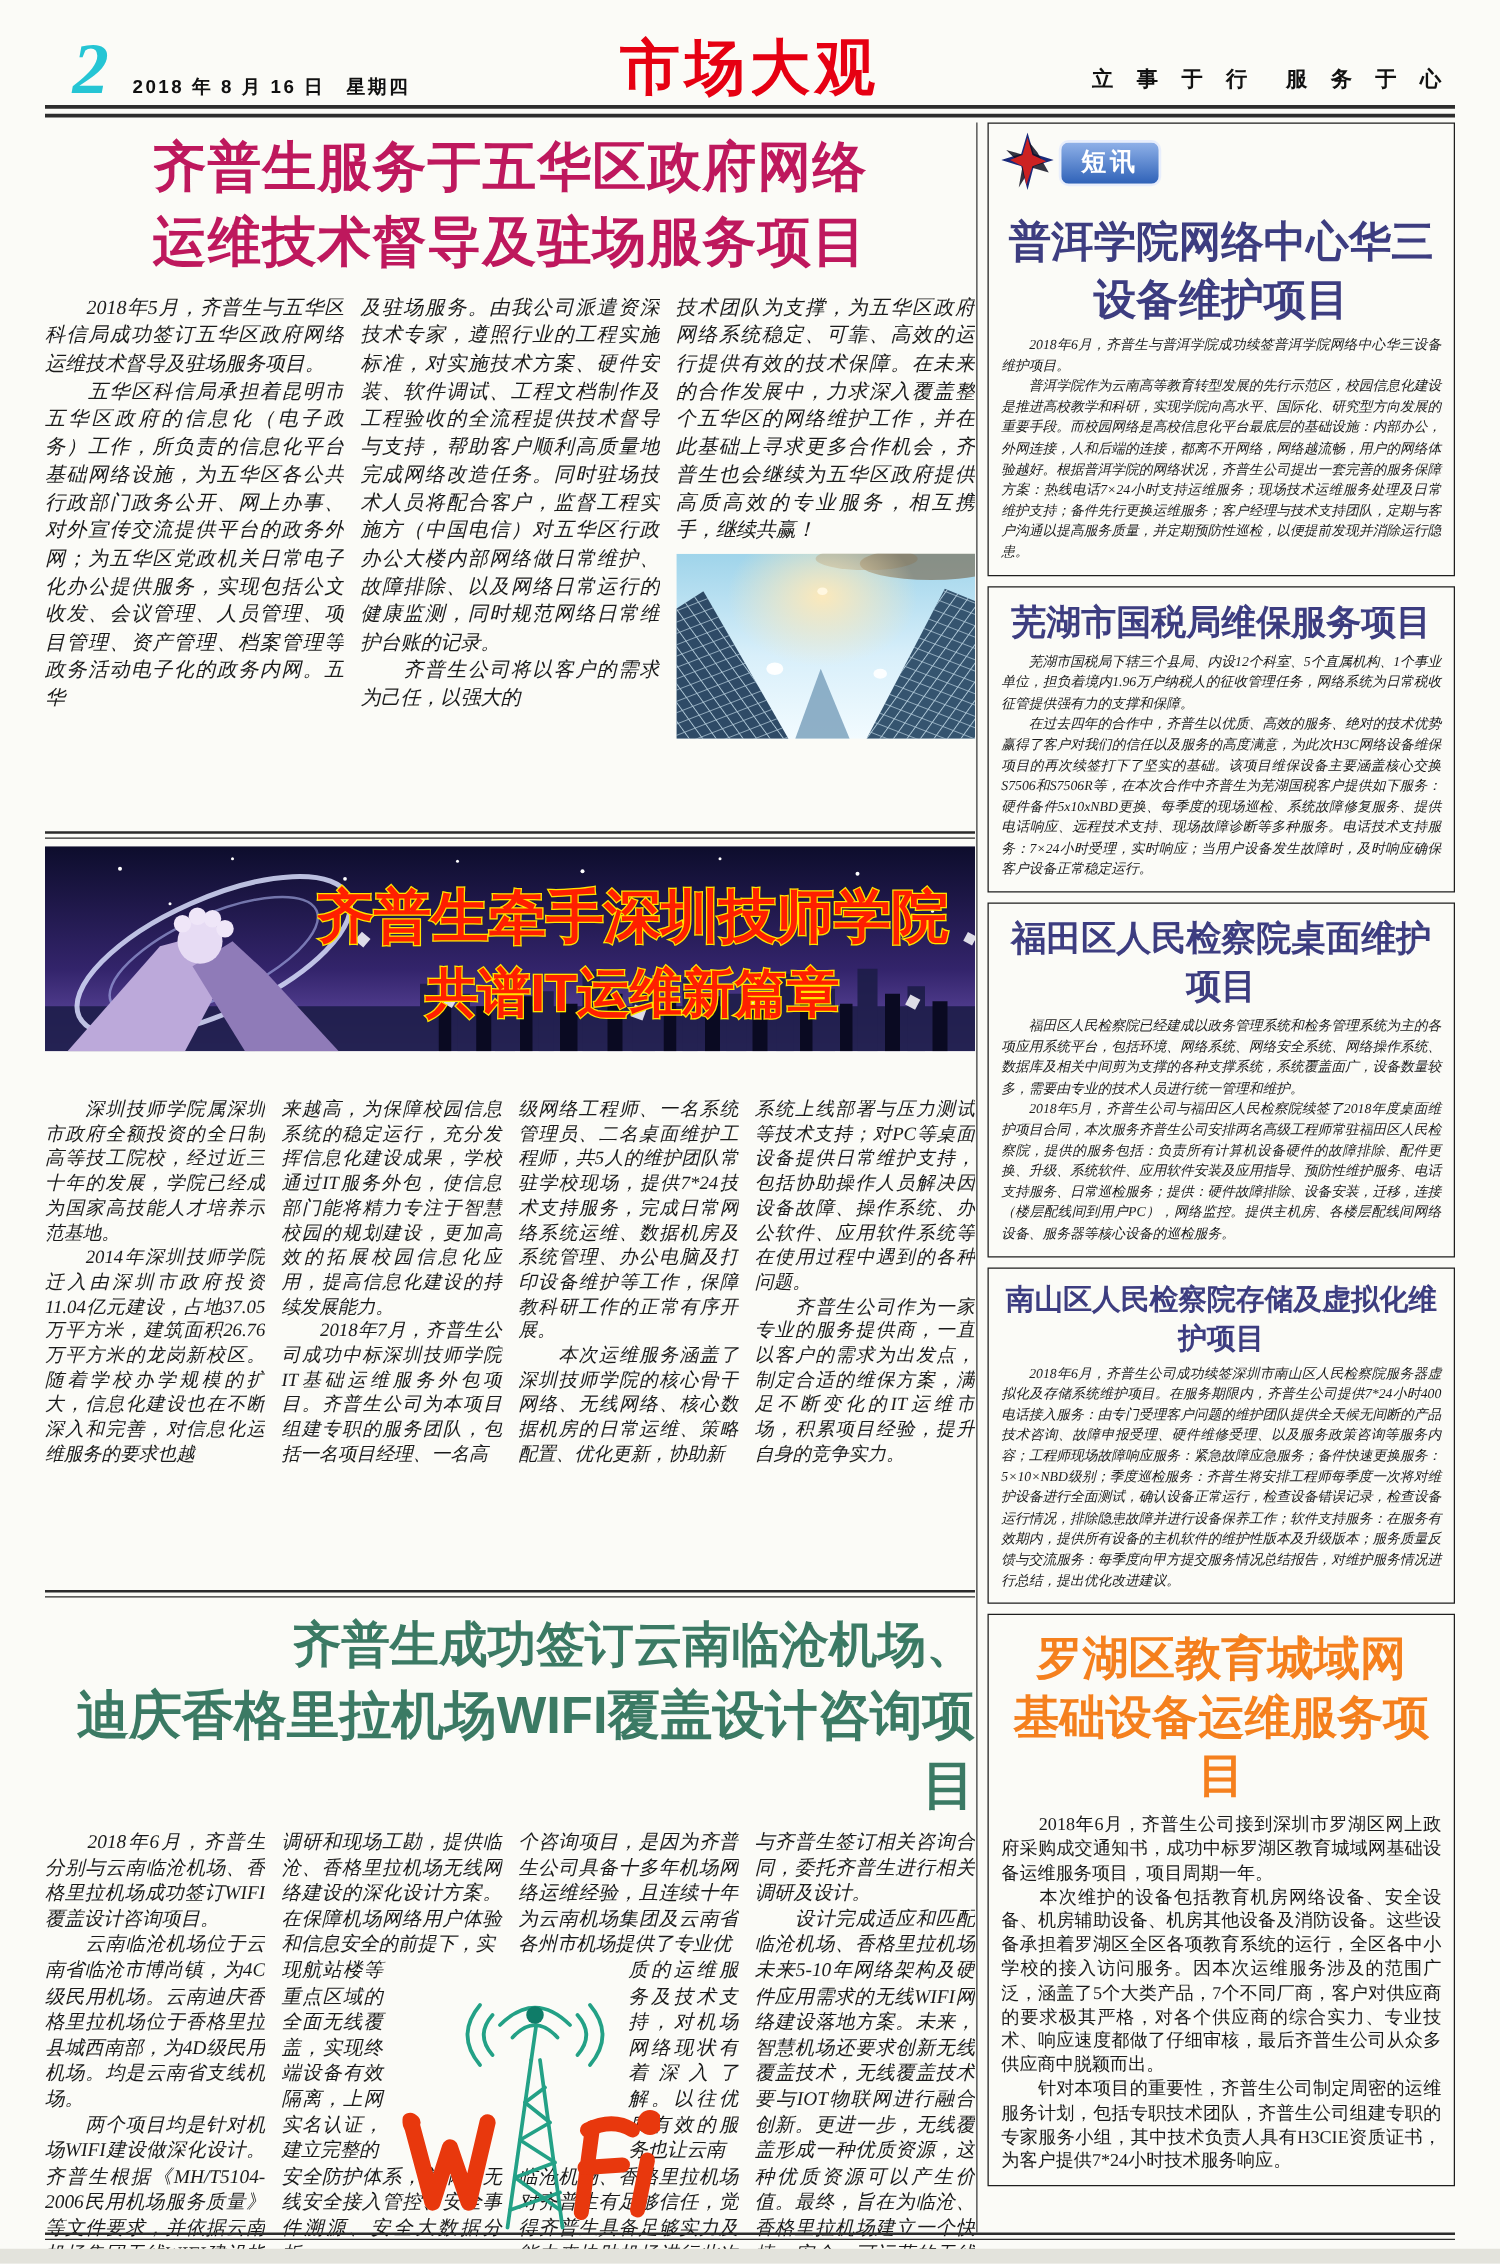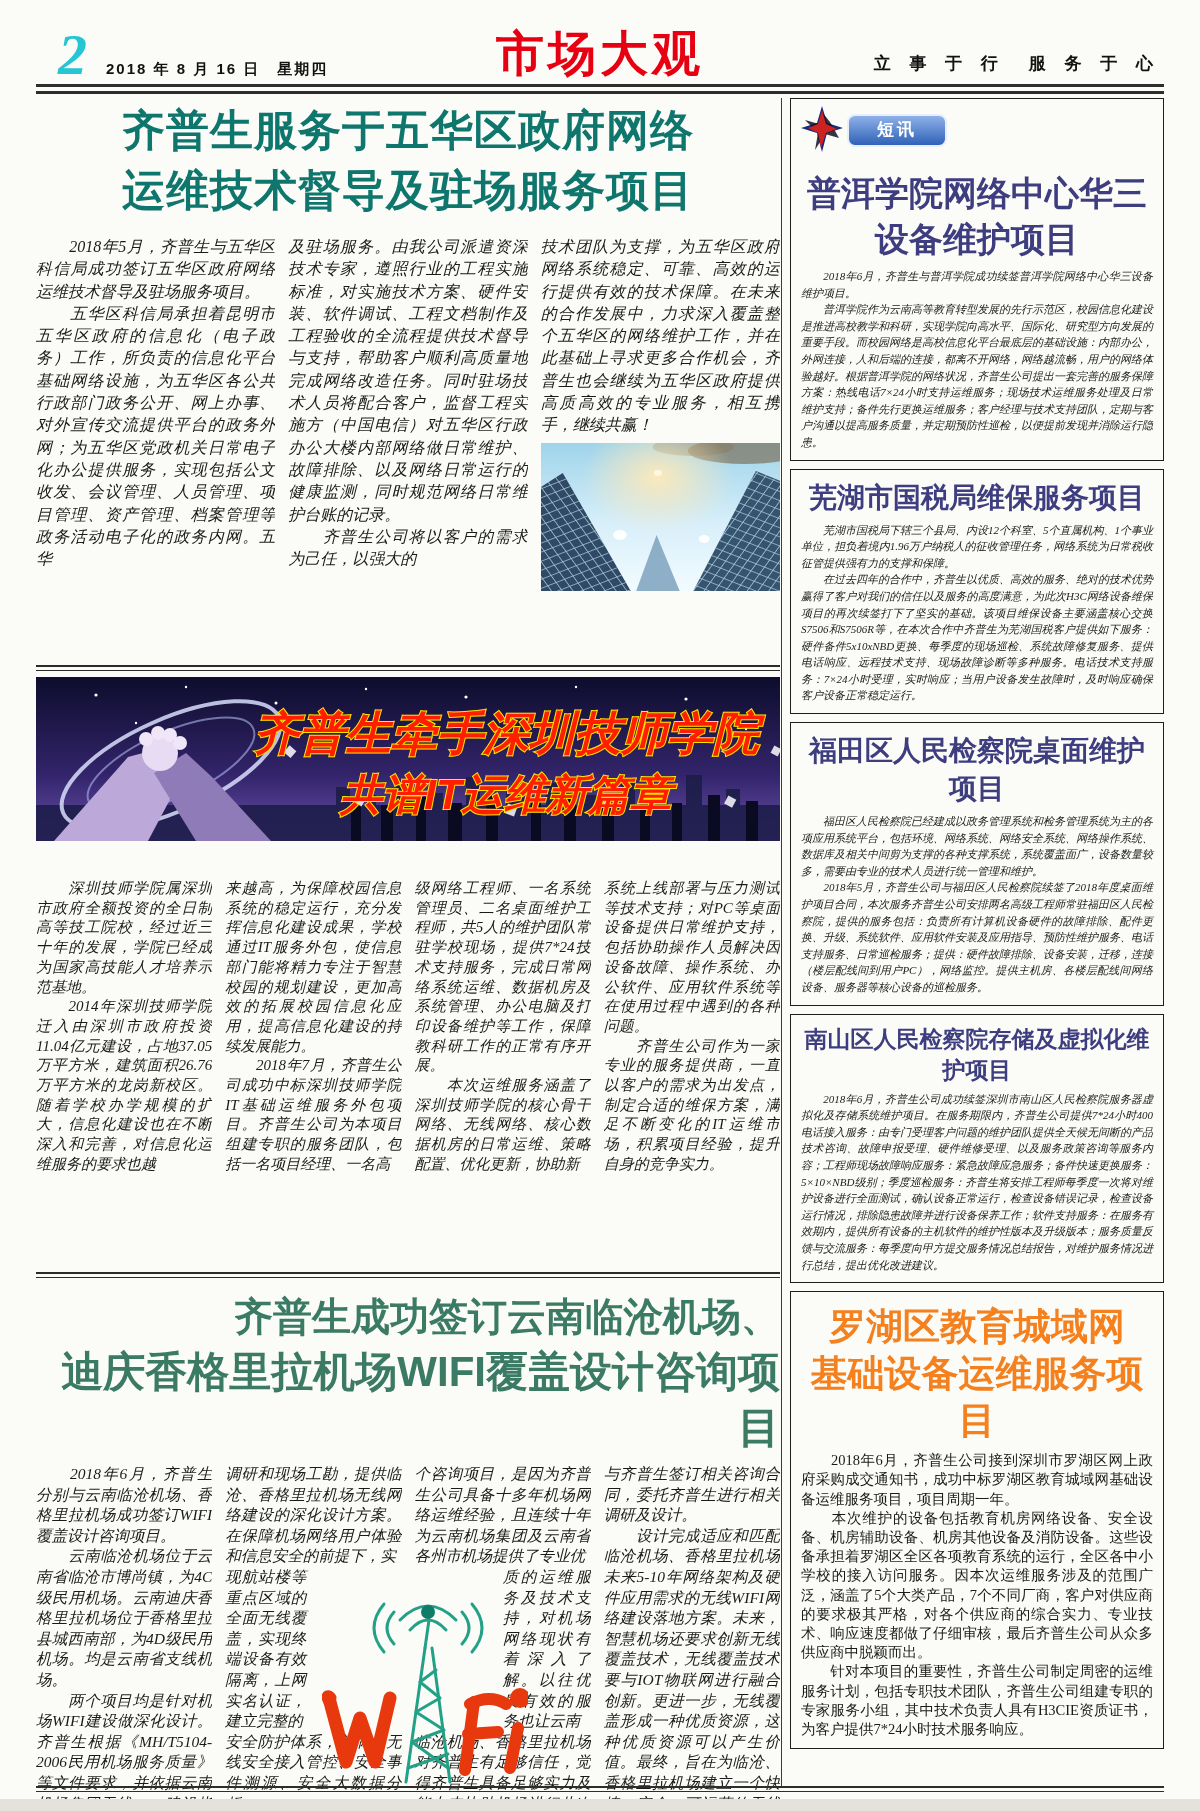--- a/index.html
+++ b/index.html
@@ -20,43 +20,43 @@
   #vdivider{left:781px;top:98px;width:1px;height:1688px;background:#3a3a3a;}
   #foot-rule{left:36px;top:1786px;width:1128px;height:3px;border-top:2px solid #2d2d2d;border-bottom:1px solid #2d2d2d;}
   #foot-band{left:0;top:1799px;width:1200px;height:12px;background:#e3e3dc;}
   
   #left{left:36px;top:98px;width:744px;}
   .cols{display:flex;gap:13px;font-style:italic;}
   .col{flex:1 1 0;overflow:hidden;}
   .jt{text-align:justify;white-space:pre-wrap;}
   .lead-body{font-size:16px;line-height:22.3px;height:422px;margin-top:4px;}
   .rule{border-top:2px solid #2b2b2b;border-bottom:1px solid #2b2b2b;height:3px;margin:7px 0 6px;}
-  #lead-title{text-align:center;font-family:Liberation Mono, monospace;font-weight:bold;
-              font-size:43px;line-height:60px;color:#0f766e;letter-spacing:1px;padding:6px 0 8px;}
+  #lead-title{text-align:center;font-family:Liberation Sans, sans-serif;font-weight:bold;
+              font-size:43px;line-height:60px;color:#be185d;letter-spacing:1px;padding:6px 0 8px;}
   .mid-body{font-size:15px;line-height:19.7px;height:386px;margin-top:6px;}
   #bot-title{text-align:right;font-family:"Liberation Sans",sans-serif;font-weight:bold;
              color:#3b7a64;padding:6px 0 6px;}
   #bot-title .l1{font-size:39px;line-height:54px;}
   #bot-title .l2{font-size:42px;line-height:56px;letter-spacing:0px;}
   .bot-body{font-size:15.5px;line-height:20.6px;height:430px;position:relative;margin-top:2px;}
   .seg-narrow-left{width:46%;}
   .seg-narrow-right{width:50%;margin-left:auto;}
   #wifi-wrap{position:absolute;left:286px;top:122px;width:206px;height:225px;}
   #bldg-wrap{width:100%;height:148px;margin-top:6px;}
-  #banner-wrap{width:744px;height:196px;margin-top:5px;font-style:italic;}
+  #banner-wrap{width:744px;height:196px;margin-top:5px;}
   
   #right{left:790px;top:98px;width:374px;display:flex;flex-direction:column;gap:8px;}
   .box{border:1px solid #1e1e1e;padding:7px 10px 9px;background:transparent;}
   .box-title{text-align:center;font-family:"Liberation Sans",sans-serif;font-weight:bold;
              color:#3d3d80;margin:2px 0 5px;}
   .kai{font-style:italic;font-size:11px;line-height:16.6px;}
   .badge-row{display:flex;align-items:center;gap:4px;margin:0 0 4px;}
   .badge-pill{display:inline-block;background:linear-gradient(#8fb1e8,#2f62b8);color:#fff;
-              font-family:Liberation Sans, sans-serif;font-weight:bold;font-size:17px;
-              padding:2px 28px 4px;border-radius:8px;border:2px solid #e8eefc;letter-spacing:3px;}
+              font-family:Liberation Sans, sans-serif;font-weight:bold;font-size:20px;
+              padding:2px 16px 4px;border-radius:8px;border:2px solid #e8eefc;letter-spacing:3px;}
   #rohu-title{color:#f5801e;font-size:37px;line-height:47px;margin:4px 0 7px;}
 </style>
 </head>
 <body>
 
 <div class="abs" id="pageno">2</div>
 <div class="abs" id="hdate">2018 年 8 月 16 日　星期四</div>
 <div class="abs" id="masthead">市场大观</div>
 <div class="abs" id="slogan">立 事 于 行　服 务 于 心</div>
 <div class="abs" id="head-rule"></div>

